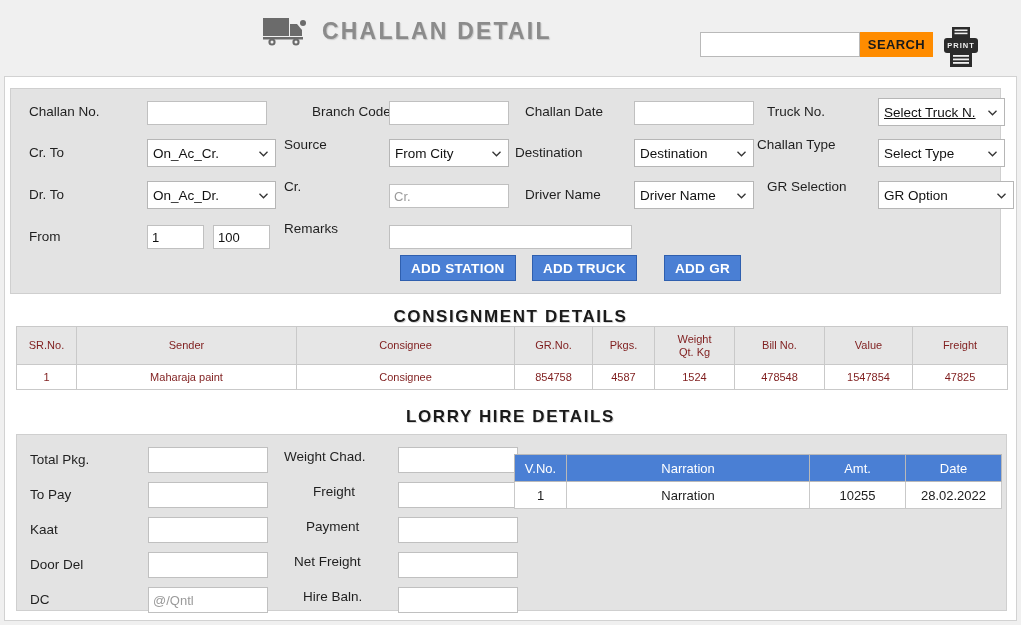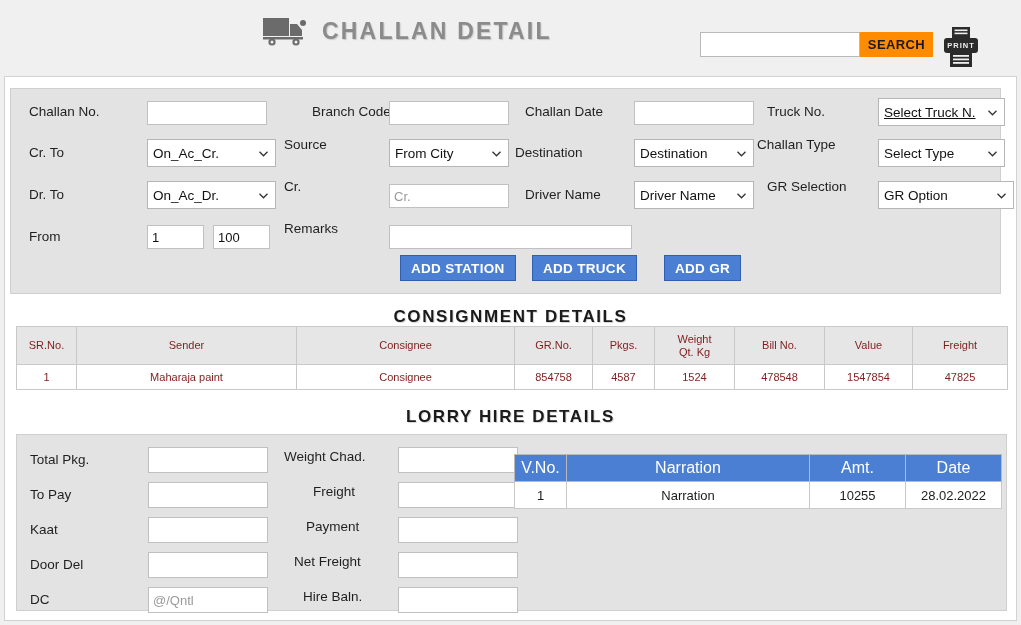--- a/index.html
+++ b/index.html
@@ -181,21 +181,21 @@
     position: absolute;
     left: 497px; top: 19px;
     width: 479px;
     border-collapse: collapse;
     table-layout: fixed;
   }
   .nar-table th {
     background: #4a7fd4;
     color: #ffffff;
     border: 1px solid #b9b9b9;
-    font-size: 16px;
+    font-size: 13px;
     font-weight: normal;
     height: 27px;
     text-align: center;
   }
   .nar-table td {
     background: #fff;
     border: 1px solid #c9c9c9;
     font-size: 13px;
     color: #1c1c1c;
     height: 27px;

